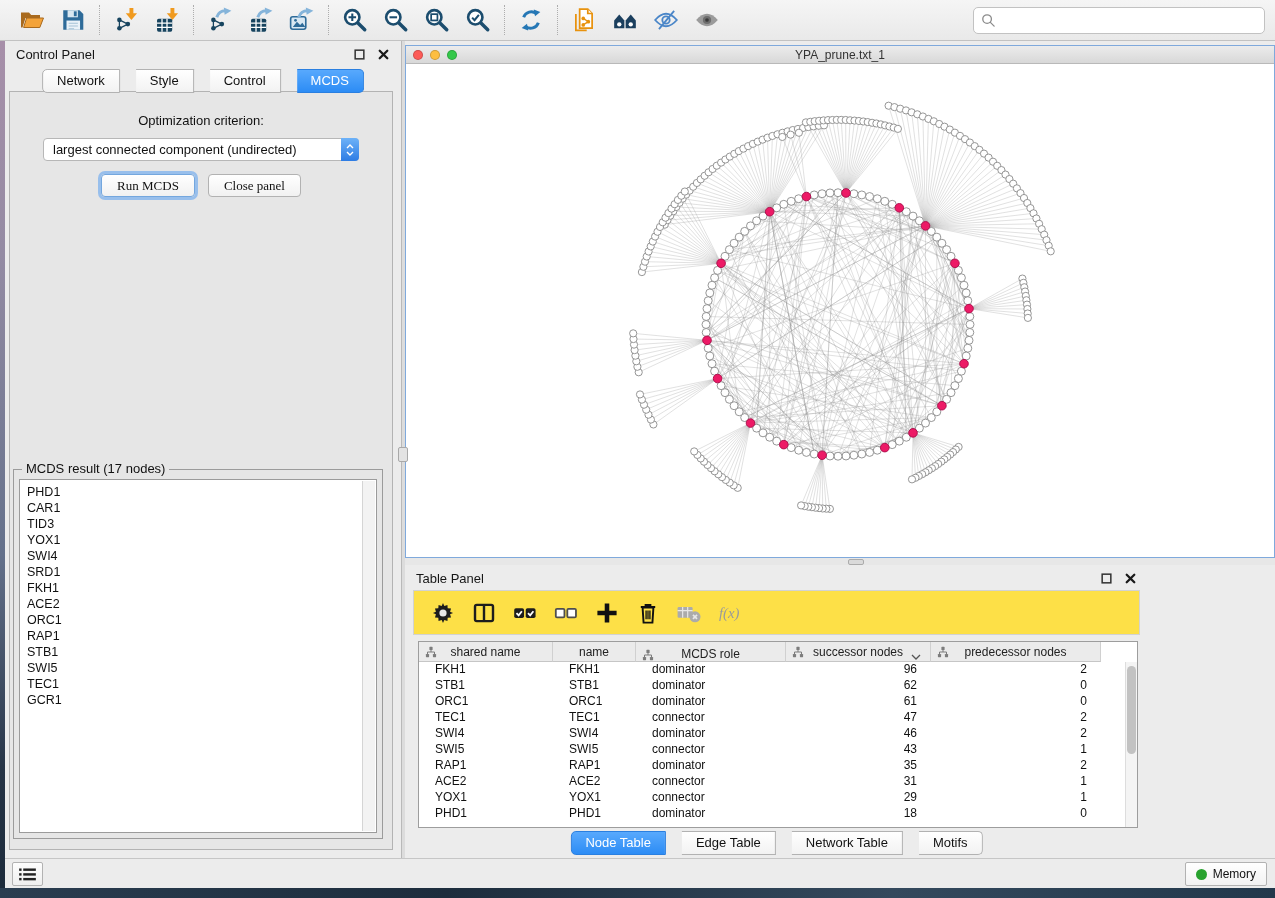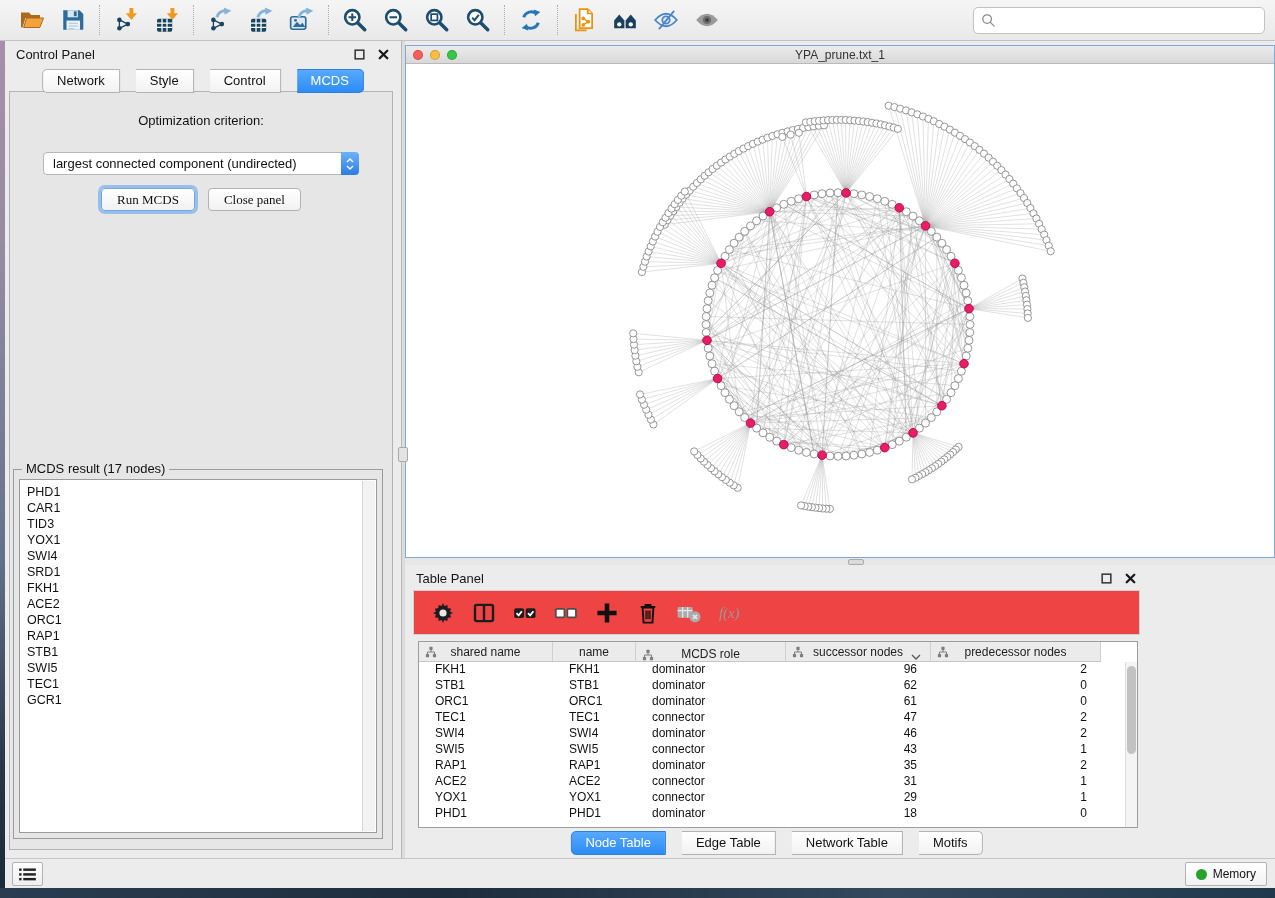--- a/index.html
+++ b/index.html
@@ -38,21 +38,21 @@
   .seg { padding:3px 14px 4px; font-size:13px; background:linear-gradient(#ffffff,#f2f2f2);
     border:1px solid #b2b2b2; border-left:none; cursor:pointer; white-space:nowrap; }
   .seg:first-child { border-left:1px solid #b2b2b2; border-radius:5px 0 0 5px; }
   .seg:last-child { border-radius:0 5px 5px 0; }
   .seg.active { background:linear-gradient(#58a9fd,#2c8cf5); color:#fff; border-color:#2a7fe0; }
 
   .cp-tabs { position:absolute; top:28px; left:50%; transform:translateX(-50%); z-index:2; }
   .cp-content { position:absolute; left:4px; right:8px; top:50px; bottom:8px; background:#e6e6e6;
     border:1px solid #b3b3b3; }
   .criterion-label { text-align:center; margin-top:21px; font-size:13px; }
-  .criterion-select { margin:24px auto 0; width:316px; height:23px; background:#fff; border:1px solid #b7b7b7;
+  .criterion-select { margin:10px auto 0; width:316px; height:23px; background:#fff; border:1px solid #b7b7b7;
     border-radius:4px; display:flex; align-items:center; padding-left:9px; font-size:13px; cursor:pointer; }
   .criterion-select .sel-text { flex:1; white-space:nowrap; overflow:hidden; }
   .stepper { width:18px; height:23px; margin-right:-1px; border-radius:0 4px 4px 0;
     background:linear-gradient(#6db2f8,#2d7ce4); display:flex; flex-direction:column; align-items:center; justify-content:center; gap:2px; }
   .stepper svg { width:8px; height:5px; display:block; }
   .cp-buttons { display:flex; justify-content:center; gap:13px; margin-top:13px; }
   .btn { height:23px; padding:0 15px; background:linear-gradient(#ffffff,#f1f1f1); border:1px solid #b2b2b2;
     border-radius:4px; font-size:13px; font-family:Liberation Serif, serif; cursor:pointer; color:#111; }
   .btn.focused { box-shadow:0 0 0 3px rgba(100,165,240,.6); border-color:#74a7de; }
 
@@ -76,21 +76,21 @@
     border:1px solid #7fa9dc; }
   .nf-titlebar { height:18px; background:linear-gradient(#ececec,#d8d8d8); border-bottom:1px solid #b9b9b9;
     display:flex; align-items:center; padding:0 7px; position:relative; }
   .tl { width:10px; height:10px; border-radius:50%; margin-right:7px; border:1px solid rgba(0,0,0,.18); cursor:pointer; }
   .nf-title { position:absolute; left:0; right:0; text-align:center; font-size:12px; color:#333; pointer-events:none; }
   .nf-canvas { position:absolute; left:0; right:0; top:18px; bottom:0; }
   .nf-canvas svg { width:100%; height:100%; display:block; }
 
   
   .table-panel { position:absolute; left:405px; top:565px; width:743px; height:293px; background:#ececec; }
-  .tp-toolbar { position:absolute; left:8px; right:8px; top:25px; height:45px; background:#ef4444;
+  .tp-toolbar { position:absolute; left:8px; right:8px; top:25px; height:45px; background:#fde047;
     border:1px solid #d2d2d2; display:flex; align-items:center; gap:17px; padding-left:17px; }
   .tp-icon { width:24px; height:24px; cursor:pointer; }
   .tp-icon svg { width:100%; height:100%; display:block; }
   .tp-icon.disabled { cursor:default; }
   .tp-table { position:absolute; left:13px; right:10px; top:76px; height:187px; background:#fff; border:1px solid #9d9d9d; overflow:hidden; }
   .th-row { display:flex; height:20px; }
   .th-cell { position:relative; background:#ebebeb; border-right:1px solid #d0d0d0; border-bottom:1px solid #c6c6c6;
     display:flex; align-items:center; justify-content:center; font-size:12px; color:#222; cursor:pointer; }
   .th-cell .tree-ic { position:absolute; left:6px; width:12px; height:12px; }
   .th-cell .sort-ic { position:absolute; right:9px; width:10px; height:6px; }

